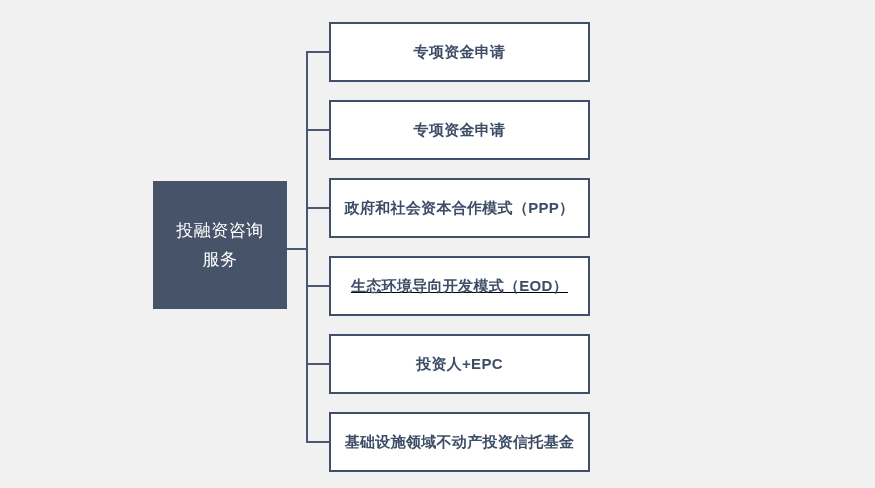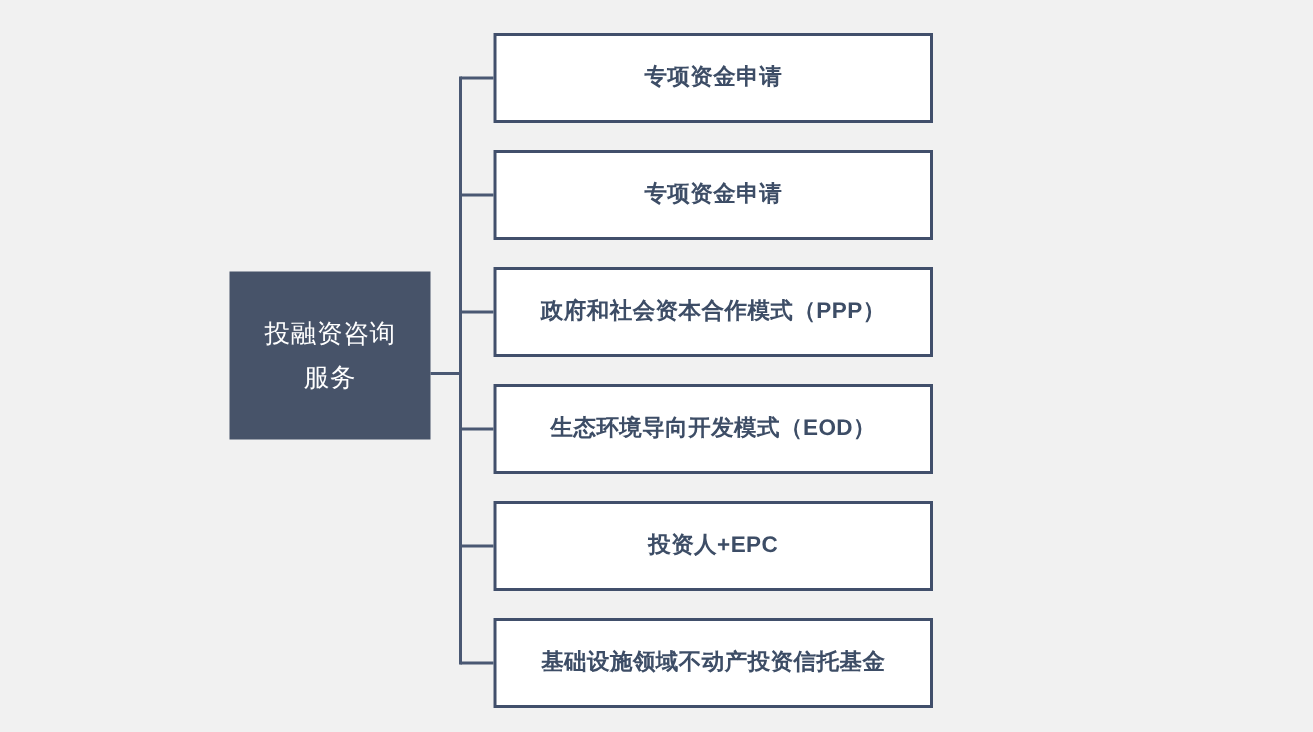--- a/index.html
+++ b/index.html
@@ -25,61 +25,61 @@
     top: 0;
     width: 875px;
     height: 488px;
   }
   
   #root-node {
     position: absolute;
     left: 153px;
     top: 181px;
     width: 134px;
-    height: 112px;
+    height: 128px;
     background: #475369;
     display: flex;
     align-items: center;
     justify-content: center;
     box-sizing: border-box;
   }
   #root-node .root-label {
     color: #ffffff;
     font-size: 17px;
     line-height: 29px;
     text-align: center;
     letter-spacing: 0.5px;
     white-space: pre-line;
   }
   
   .leaf-node {
     position: absolute;
     left: 329px;
-    width: 293px;
+    width: 261px;
     height: 60px;
     background: #ffffff;
     border: 2px solid #414f6b;
     box-sizing: border-box;
     display: flex;
     align-items: center;
     justify-content: center;
   }
   .leaf-node .leaf-label {
     color: #3d4d66;
     font-size: 15px;
     font-weight: bold;
     text-align: center;
     letter-spacing: 0.3px;
     line-height: 1.2;
     padding: 0 8px;
   }
   .leaf-0 { top: 22px; }
   .leaf-1 { top: 100px; }
   .leaf-2 { top: 178px; justify-content: center; }
-  .leaf-3 { top: 256px; }
+  .leaf-3 { top: 256px; text-decoration: underline; }
   .leaf-4 { top: 334px; }
   .leaf-5 { top: 412px; }
 </style>
 </head>
 <body>
 
 <div id="diagram-canvas">
 
   <svg id="connectors" viewBox="0 0 875 488" xmlns="http://www.w3.org/2000/svg">
 

